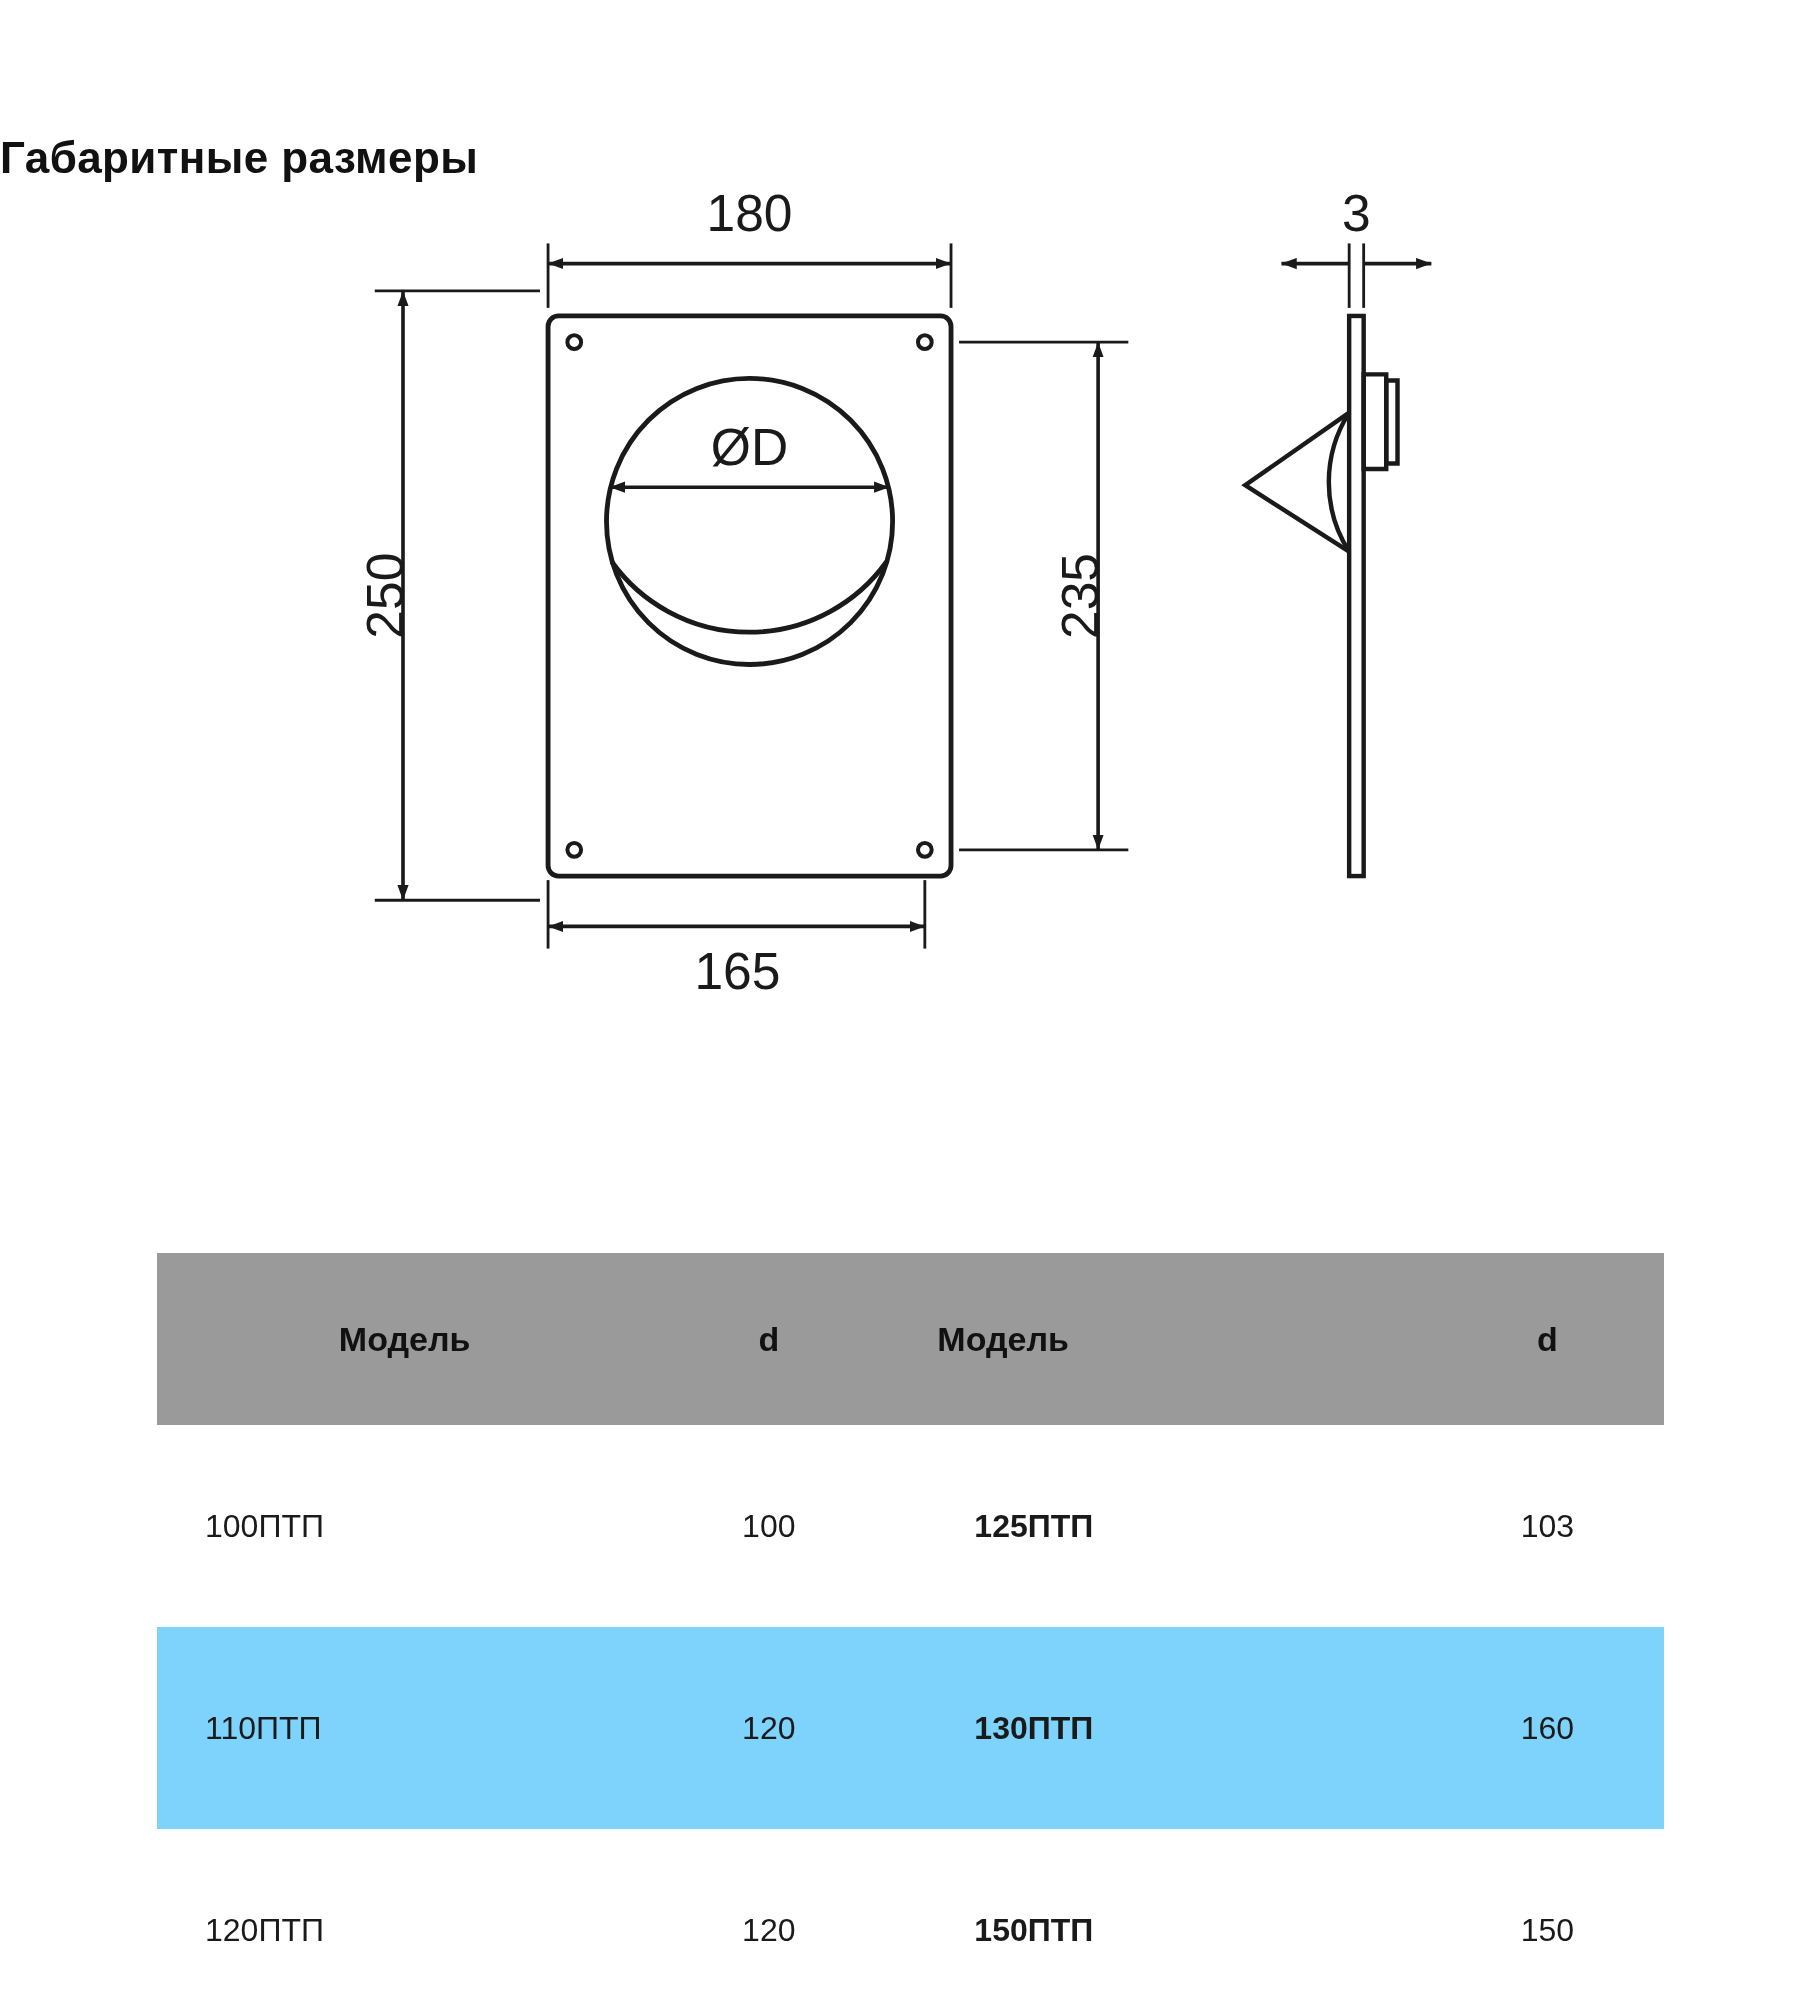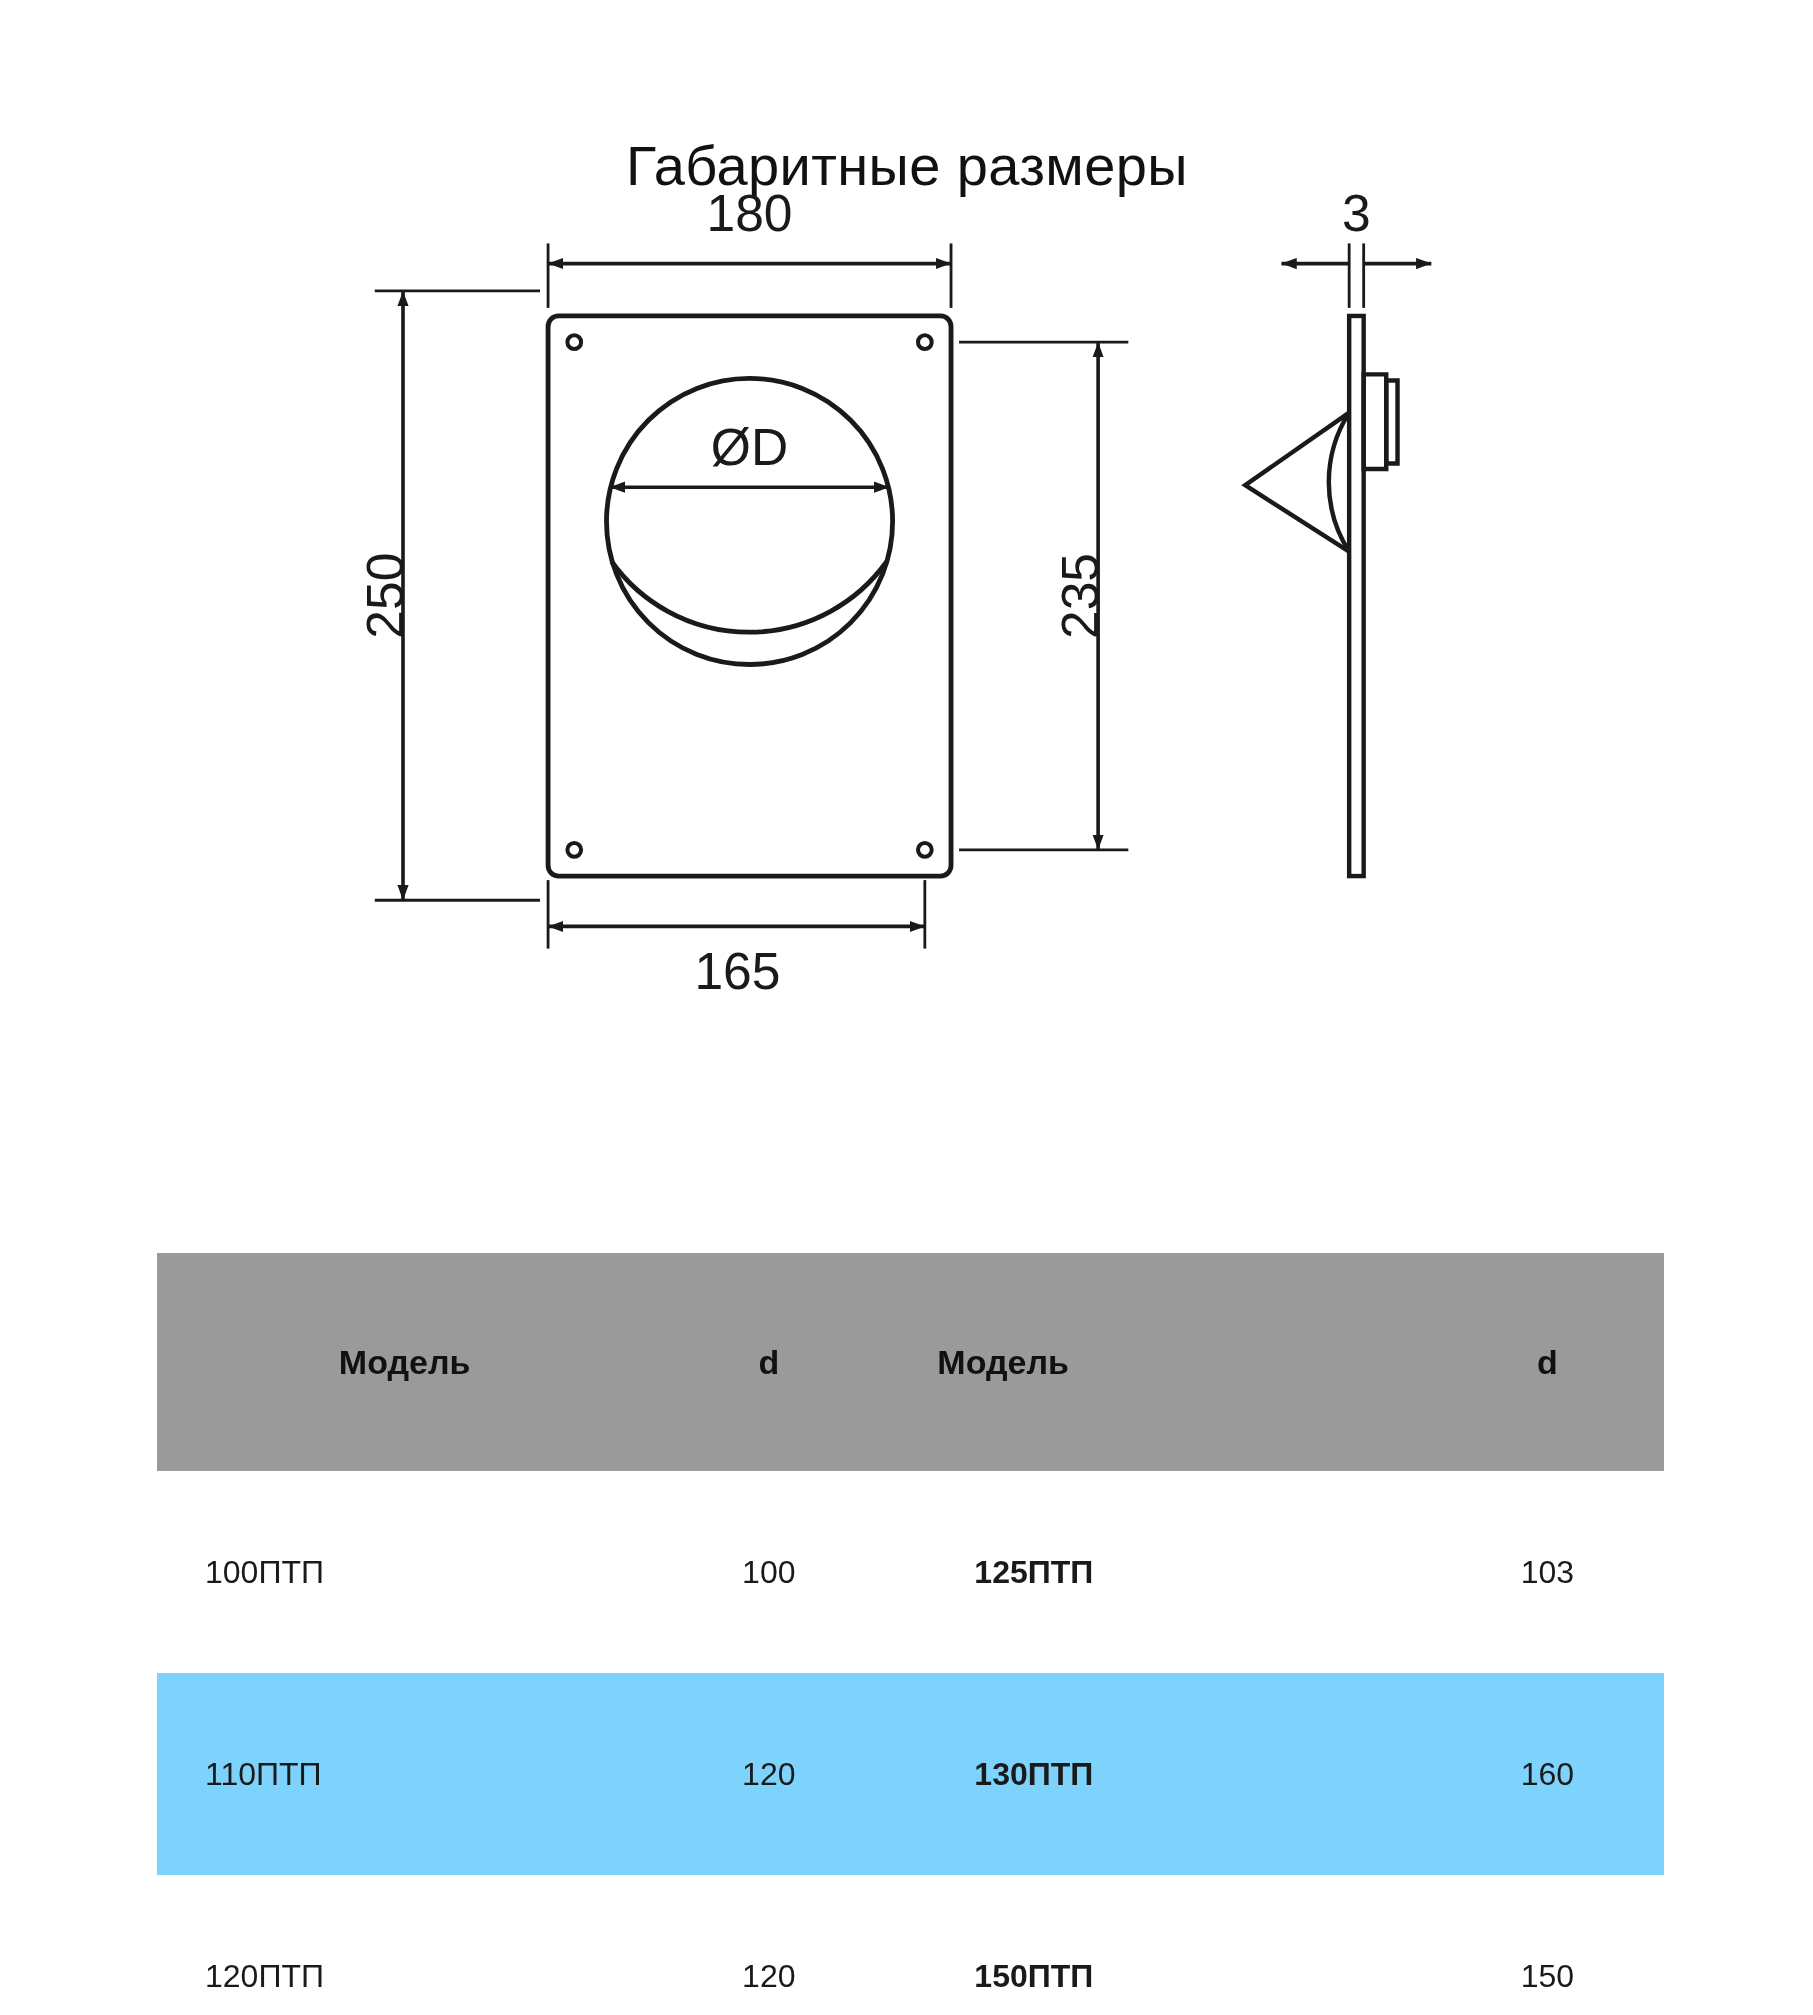--- a/index.html
+++ b/index.html
@@ -21,23 +21,23 @@
     width: 1814px;
     height: 2418px;
   }
 
   
   .title {
     position: absolute;
     top: 133px;
     left: 0;
     width: 1814px;
-    text-align: center;
-    font-size: 56px;
-    font-weight: normal;
+    text-align: left;
+    font-size: 44px;
+    font-weight: bold;
     letter-spacing: 0.4px;
     color: #111;
   }
 
   
   .drawing {
     position: absolute;
     top: 187px;
     left: 282px;
     width: 1330px;
@@ -55,21 +55,21 @@
     width: 1507px;
     border-collapse: collapse;
     table-layout: fixed;
   }
   .spec-table th,
   .spec-table td {
     padding: 0;
     margin: 0;
   }
   .spec-table thead tr {
-    height: 218px;
+    height: 172px;
     background: #9a9a9a;
   }
   .spec-table thead th {
     font-size: 34px;
     font-weight: bold;
     color: #111;
     vertical-align: middle;
   }
   .spec-table tbody tr {
     height: 202px;

